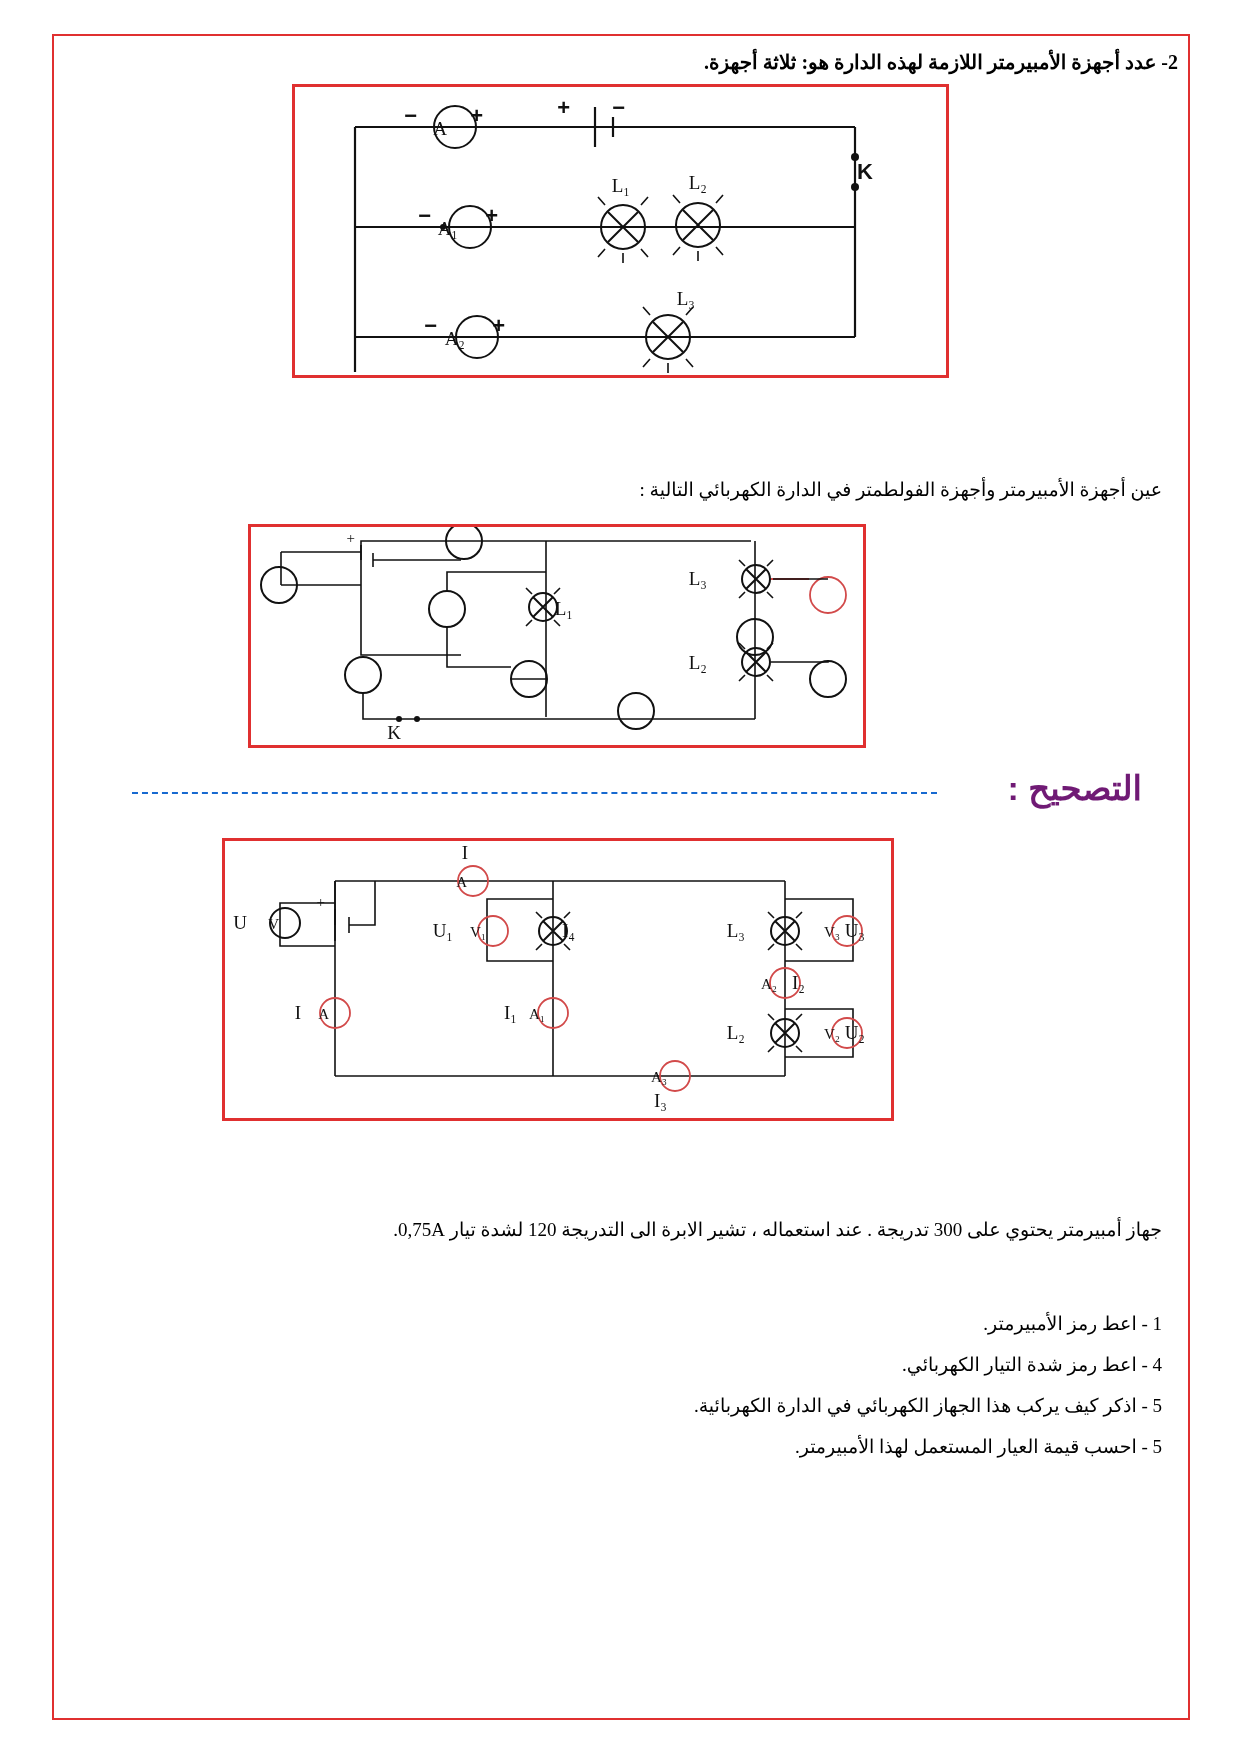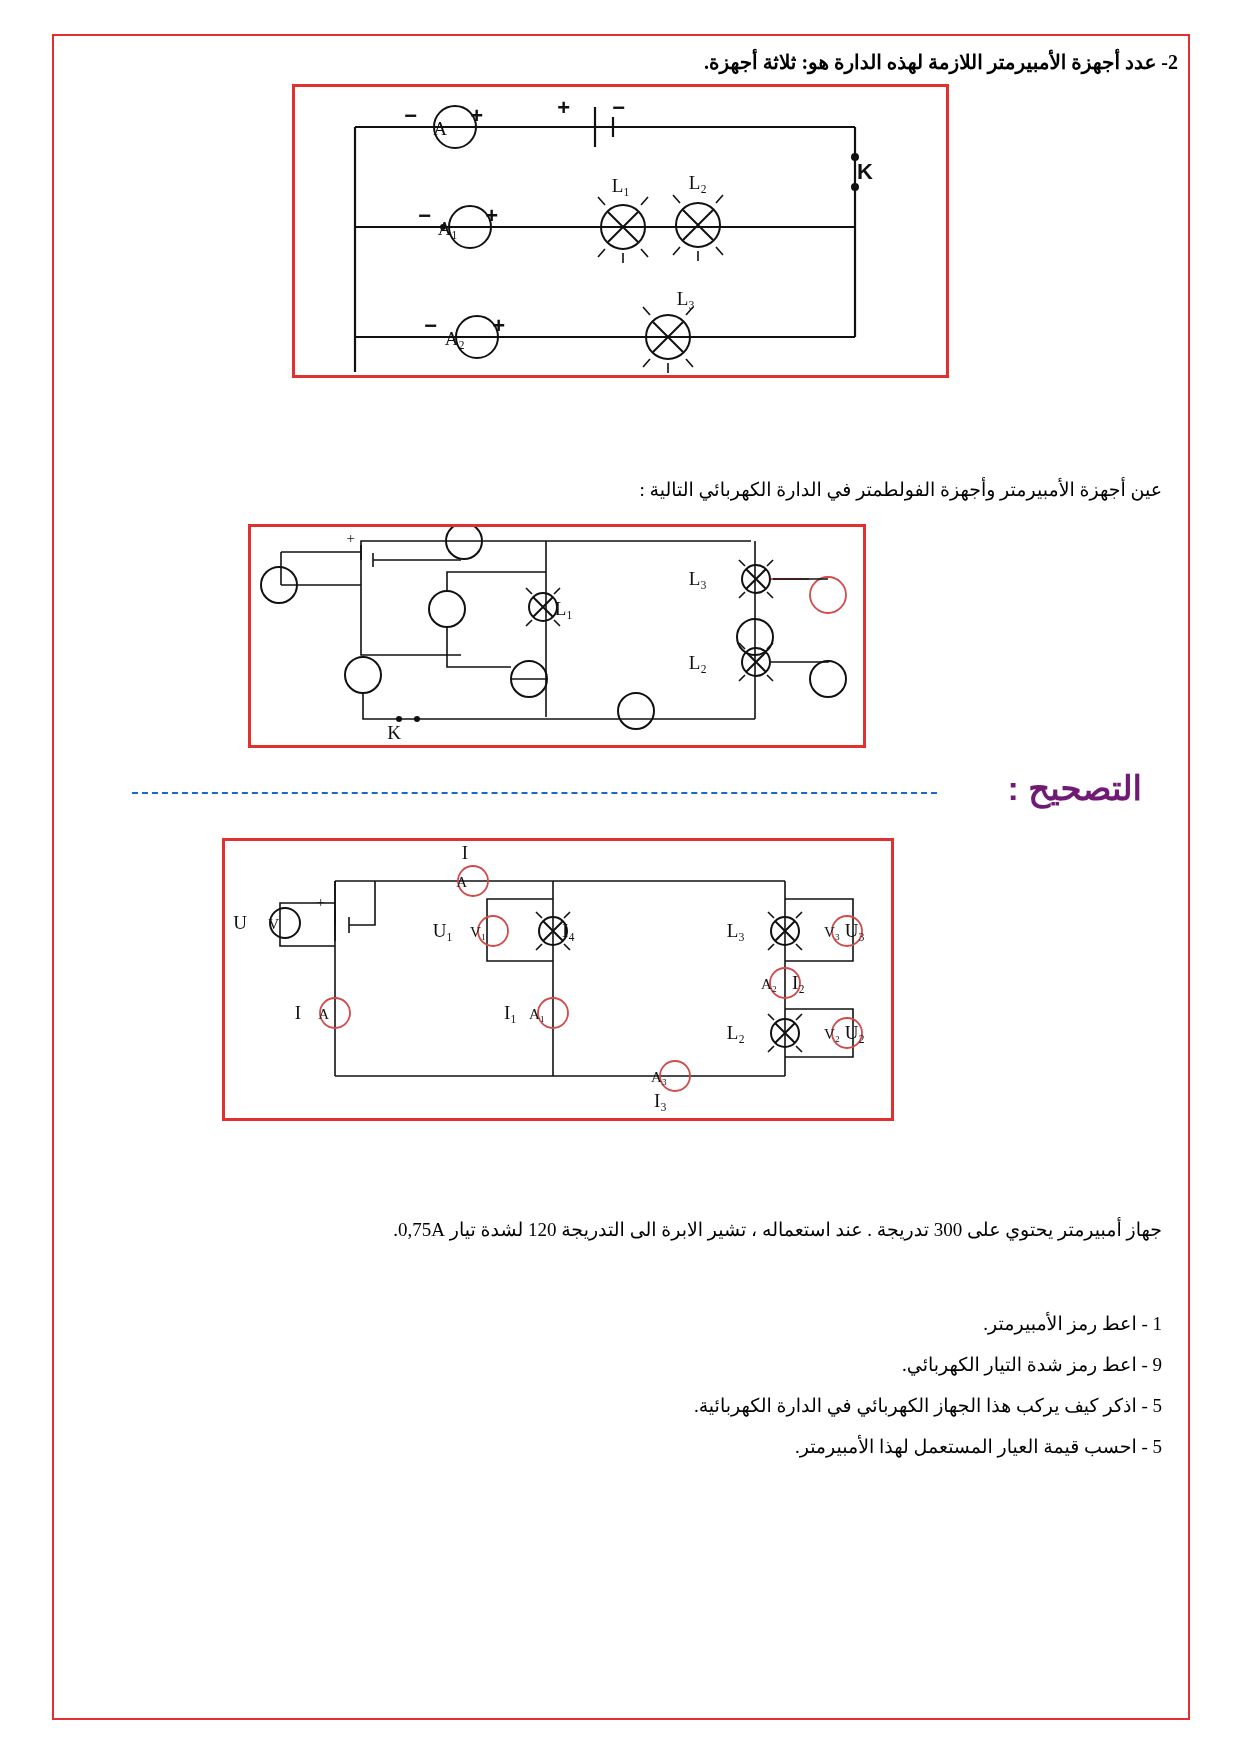--- a/index.html
+++ b/index.html
@@ -228,17 +228,17 @@
       <text class="lbl-s" x="442" y="241">A₃</text>
       <text class="lbl" x="442" y="266">I₃</text>
     </svg>
   </div>
 
 
   <div class="body-line" style="right:80px;top:1218px;width:1020px;">جهاز أمبيرمتر يحتوي على 300 تدريجة . عند استعماله ، تشير الابرة الى التدريجة 120  لشدة تيار 0,75A.</div>
 
   <div class="ex8-list" style="top:1268px;margin-top:44px;">
     <div>1 - اعط رمز الأمبيرمتر.</div>
-    <div>9 - اعط رمز شدة التيار الكهربائي.</div>
+    <div>4 - اعط رمز شدة التيار الكهربائي.</div>
     <div>5 - اذكر كيف يركب هذا الجهاز الكهربائي في الدارة الكهربائية.</div>
     <div>5 - احسب قيمة العيار المستعمل لهذا الأمبيرمتر.</div>
   </div>
 </div>
 
 </body></html>

